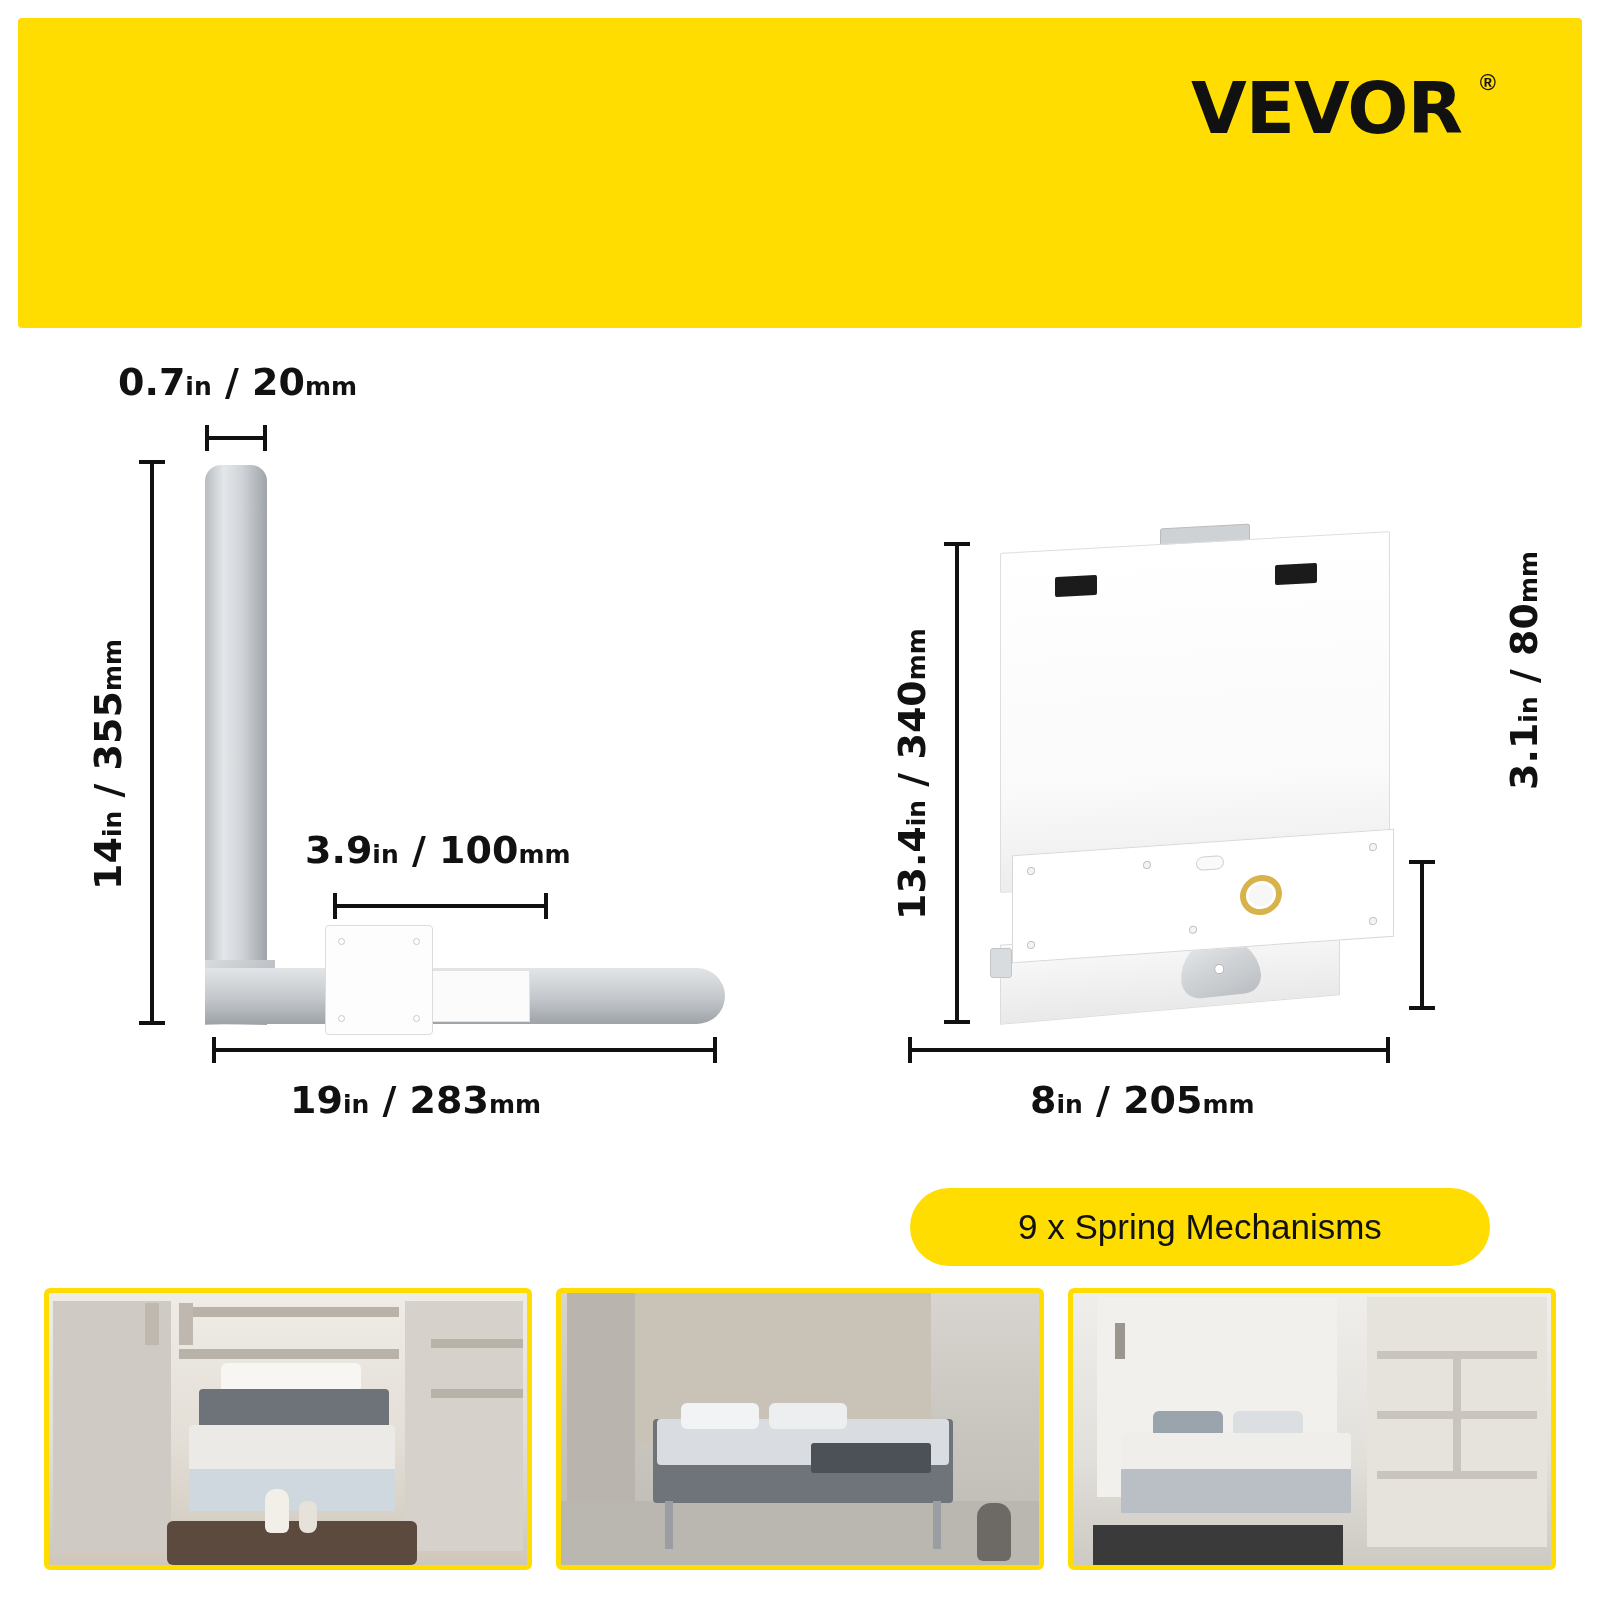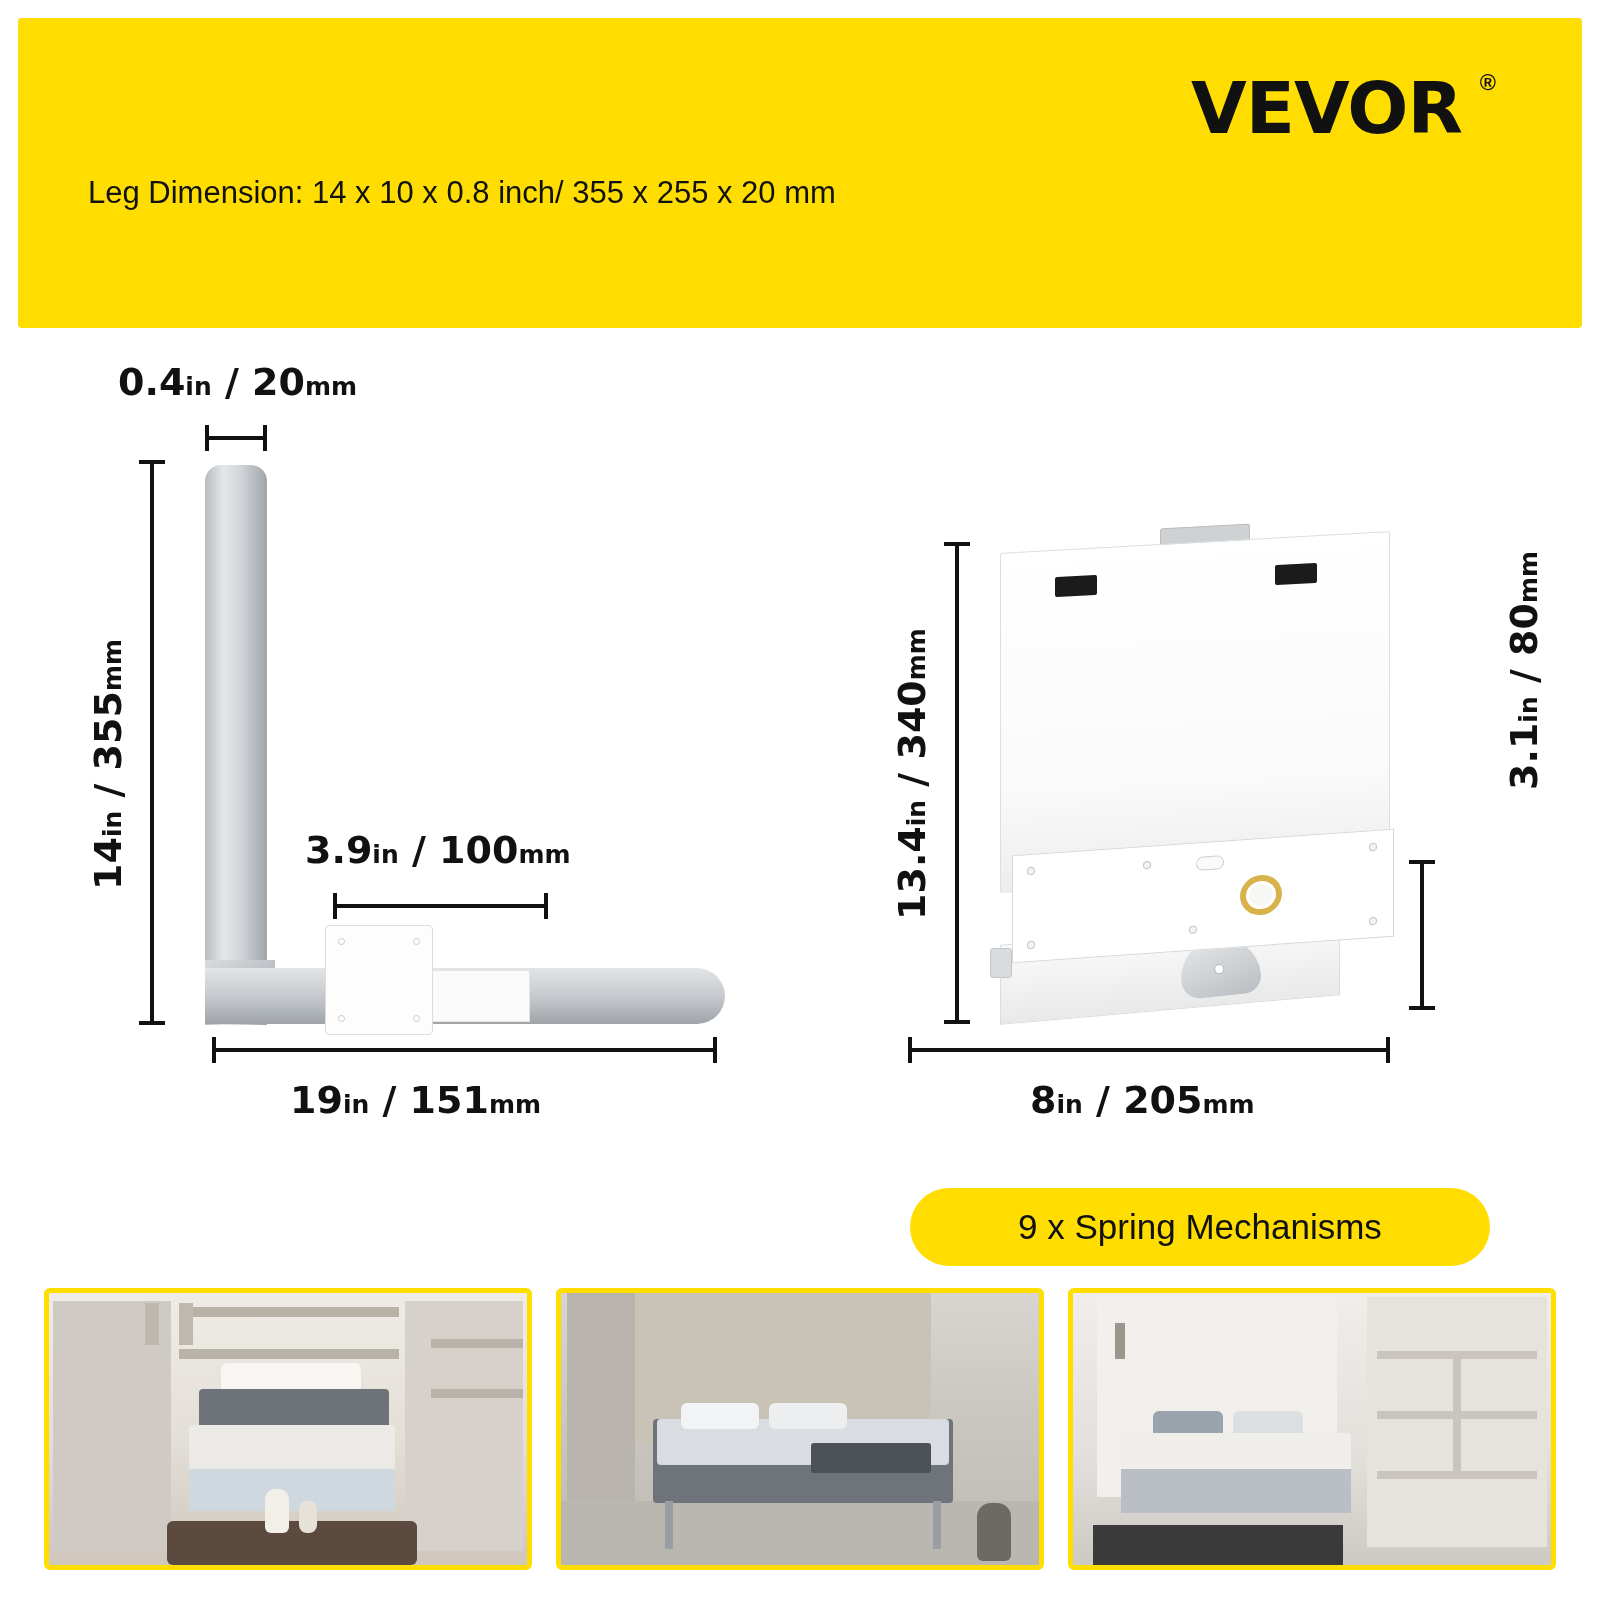--- a/index.html
+++ b/index.html
@@ -230,21 +230,20 @@
 </style>
 </head>
 <body>
 
 <div class="page">
 
   <div class="banner">
     <div class="brand">VEVOR</div>
     <div class="brand-r">®</div>
     <div class="spec-list">
-      <div>Leg Dimension: 14 x 10 x 0.8 inch/ 355 x 255 x 20 mm</div>
     </div>
   </div>
 
   <div class="diagram">
 
     <div>
       <div class="leg-vertical"></div>
       <div class="leg-corner"></div>
       <div class="leg-horizontal"></div>
       <div class="leg-white-sleeve"></div>
@@ -253,42 +252,42 @@
         <span class="hole h2"></span>
         <span class="hole h3"></span>
         <span class="hole h4"></span>
       </div>
     </div>
 
     <div class="mline h-line" style="left:205px; top:106px; width:62px;"></div>
     <div class="cap-h" style="left:205px; top:95px;"></div>
     <div class="cap-h" style="left:263px; top:95px;"></div>
     <div class="dim" style="left:118px; top:30px;">
-      <span class="big">0.4</span><span class="sm">in</span><span class="big"> / </span><span class="big">20</span><span class="sm">mm</span>
+      <span class="big">0.7</span><span class="sm">in</span><span class="big"> / </span><span class="big">20</span><span class="sm">mm</span>
     </div>
 
     <div class="mline v-line" style="left:150px; top:130px; height:565px;"></div>
     <div class="cap-v" style="left:139px; top:130px;"></div>
     <div class="cap-v" style="left:139px; top:691px;"></div>
     <div class="dim vertical" style="left:86px; top:560px;">
       <span class="big">14</span><span class="sm">in</span><span class="big"> / </span><span class="big">355</span><span class="sm">mm</span>
     </div>
 
     <div class="mline h-line" style="left:333px; top:574px; width:215px;"></div>
     <div class="cap-h" style="left:333px; top:563px;"></div>
     <div class="cap-h" style="left:544px; top:563px;"></div>
     <div class="dim" style="left:305px; top:498px;">
       <span class="big">3.9</span><span class="sm">in</span><span class="big"> / </span><span class="big">100</span><span class="sm">mm</span>
     </div>
 
     <div class="mline h-line" style="left:212px; top:718px; width:505px;"></div>
     <div class="cap-h" style="left:212px; top:707px;"></div>
     <div class="cap-h" style="left:713px; top:707px;"></div>
     <div class="dim" style="left:290px; top:748px;">
-      <span class="big">19</span><span class="sm">in</span><span class="big"> / </span><span class="big">151</span><span class="sm">mm</span>
+      <span class="big">19</span><span class="sm">in</span><span class="big"> / </span><span class="big">283</span><span class="sm">mm</span>
     </div>
 
     <div>
       <div class="mech-top-tab"></div>
       <div class="mech-body"></div>
       <div class="mech-slot s1"></div>
       <div class="mech-slot s2"></div>
       <div class="mech-lower"></div>
       <div class="mech-left-nub"></div>
       <div class="mech-lock">

